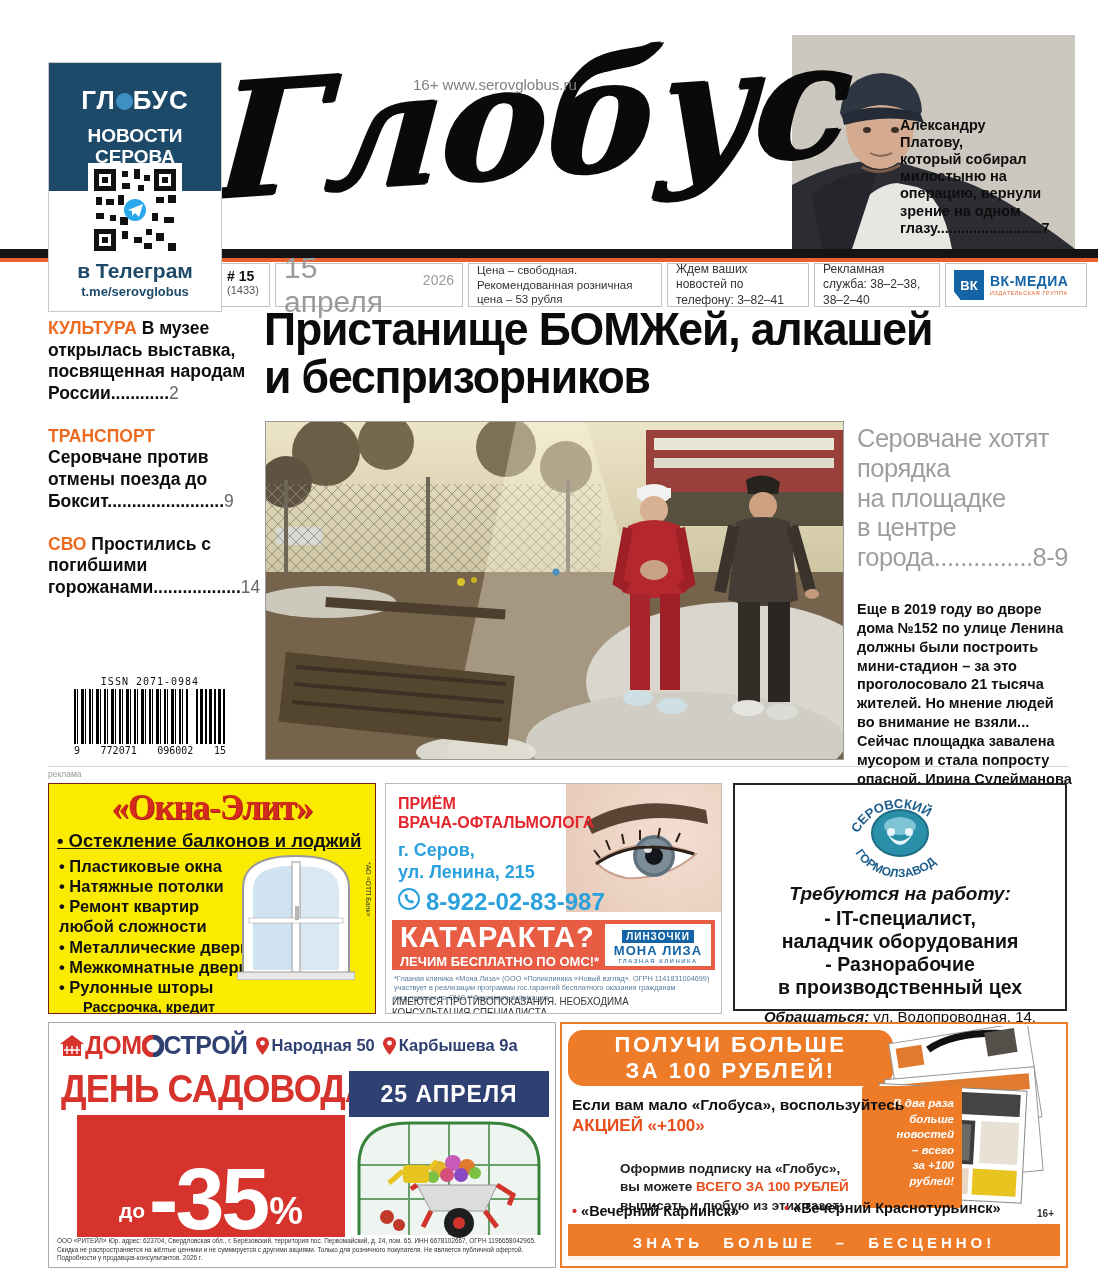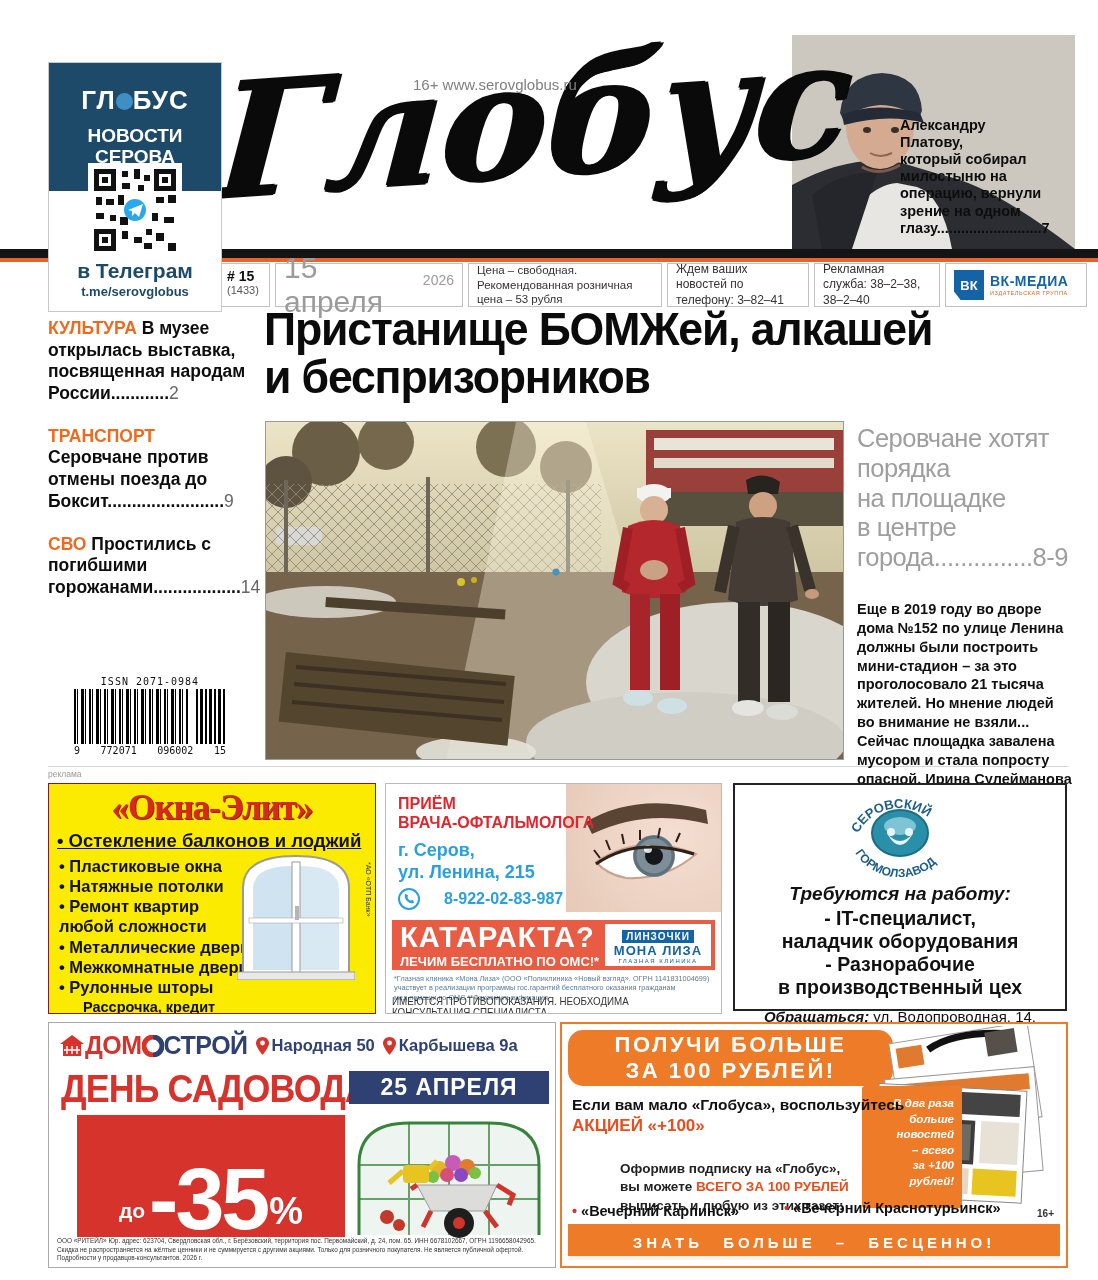--- a/index.html
+++ b/index.html
@@ -79,21 +79,21 @@
   .okna-b1{font-weight:800;font-size:18.5px;text-decoration:underline;margin:2px 0 4px 8px;}
   .okna-list{margin-left:10px;font-weight:800;font-size:16.5px;line-height:1.22;width:200px;}
   .okna-credit{font-weight:800;font-size:14.5px;margin:2px 0 0 34px;}
   .okna-win{position:absolute;right:20px;top:64px;width:118px;height:132px;}
   .okna-vert{position:absolute;right:3px;top:78px;writing-mode:vertical-rl;font-size:7px;color:#333;}
 
   .ad-clinic{position:absolute;left:385px;top:783px;width:337px;height:231px;background:#fff;border:1px solid #bbb;box-sizing:border-box;overflow:hidden;}
   .eye-img{position:absolute;right:0;top:0;width:155px;height:128px;background:radial-gradient(circle at 70% 40%,#f4ded2,#ecd2c2 60%,#e6c8b6);}
   .clinic-title{position:absolute;left:12px;top:10px;color:#E3262D;font-weight:800;font-size:16px;line-height:1.2;}
   .clinic-addr{position:absolute;left:12px;top:56px;color:#2AA0DC;font-weight:800;font-size:18px;line-height:1.2;}
-  .clinic-phone{position:absolute;left:12px;top:104px;color:#2AA0DC;font-weight:800;font-size:16px;display:flex;align-items:center;gap:24px;}
+  .clinic-phone{position:absolute;left:12px;top:104px;color:#2AA0DC;font-weight:800;font-size:24px;display:flex;gap:6px;}
   .clinic-banner{position:absolute;left:6px;right:6px;top:136px;height:50px;background:#E85C43;color:#fff;padding:3px 8px;box-sizing:border-box;}
   .cb-word{font-weight:800;font-size:29px;letter-spacing:1px;line-height:1;}
   .cb-sub{font-weight:800;font-size:13px;margin-top:2px;}
   .cb-logos{position:absolute;right:4px;top:4px;width:106px;height:42px;background:#fff;text-align:center;padding-top:2px;box-sizing:border-box;}
   .cb-l1{color:#fff;background:#1464A5;display:inline-block;font-weight:800;font-size:10px;padding:1px 4px;letter-spacing:1px;}
   .cb-l2{color:#1464A5;font-weight:800;font-size:13px;letter-spacing:1px;line-height:1.1;}
   .cb-l3{color:#1464A5;font-size:6px;letter-spacing:1.5px;}
   .clinic-fine{position:absolute;left:8px;top:190px;width:322px;font-size:7.3px;color:#5a7d9a;line-height:1.3;}
   .clinic-warn{position:absolute;left:6px;top:212px;width:328px;font-size:10.3px;color:#333;transform:scaleX(.95);transform-origin:left;}
 
@@ -104,21 +104,21 @@
   .gorm-contact .b{font-style:italic;font-weight:800;text-align:right;}
   .gorm-contact .i{font-style:italic;}
 
   
   .ad-dom{position:absolute;left:48px;top:1022px;width:508px;height:246px;background:#fff;border:1px solid #aaa;box-sizing:border-box;overflow:hidden;}
   .dom-header{position:absolute;left:10px;top:8px;display:flex;align-items:center;gap:8px;}
   .dom-logo{display:flex;align-items:center;font-weight:800;font-size:25px;letter-spacing:-.5px;}
   .dom-red{color:#D6332C;}.dom-blue{color:#2E4172;}
   .dom-addr{display:flex;align-items:center;gap:3px;color:#2E4172;font-weight:800;font-size:16.5px;}
   .dom-title{position:absolute;left:12px;top:44px;color:#D6332C;font-weight:900;font-size:39px;letter-spacing:-1px;transform:scaleX(.92);transform-origin:left;}
-  .dom-date{position:absolute;left:300px;top:48px;width:200px;height:33px;background:#2E4172;color:#fff;font-weight:800;font-size:23px;display:flex;align-items:center;justify-content:center;letter-spacing:1px;}
+  .dom-date{position:absolute;left:300px;top:48px;width:200px;height:46px;background:#2E4172;color:#fff;font-weight:800;font-size:23px;display:flex;align-items:center;justify-content:center;letter-spacing:1px;}
   .dom-disc{position:absolute;left:28px;top:92px;width:268px;height:122px;background:#D6332C;color:#fff;display:flex;align-items:flex-end;justify-content:center;box-sizing:border-box;}
   .dd-do{font-weight:800;font-size:21px;margin:0 4px 14px 0;}
   .dd-val{font-weight:900;font-size:88px;line-height:.85;letter-spacing:-3px;}
   .dd-pct{font-weight:800;font-size:38px;margin:0 0 4px 2px;}
   .dom-green{position:absolute;right:4px;top:86px;width:204px;height:132px;}
   .dom-fine{position:absolute;left:8px;bottom:4px;width:492px;font-size:6.4px;color:#333;line-height:1.35;}
 
   .ad-sub{position:absolute;left:560px;top:1022px;width:508px;height:246px;background:#fff;border:2px solid #ED7B28;box-sizing:border-box;overflow:hidden;}
   .sub-banner1{position:absolute;left:6px;top:6px;width:325px;height:56px;background:#ED7B28;border-radius:15px;color:#fff;font-weight:900;font-size:22px;letter-spacing:2.5px;display:flex;flex-direction:column;align-items:center;justify-content:center;line-height:1.2;}
   .sub-line1{position:absolute;left:10px;top:72px;font-weight:800;font-size:15.5px;}

